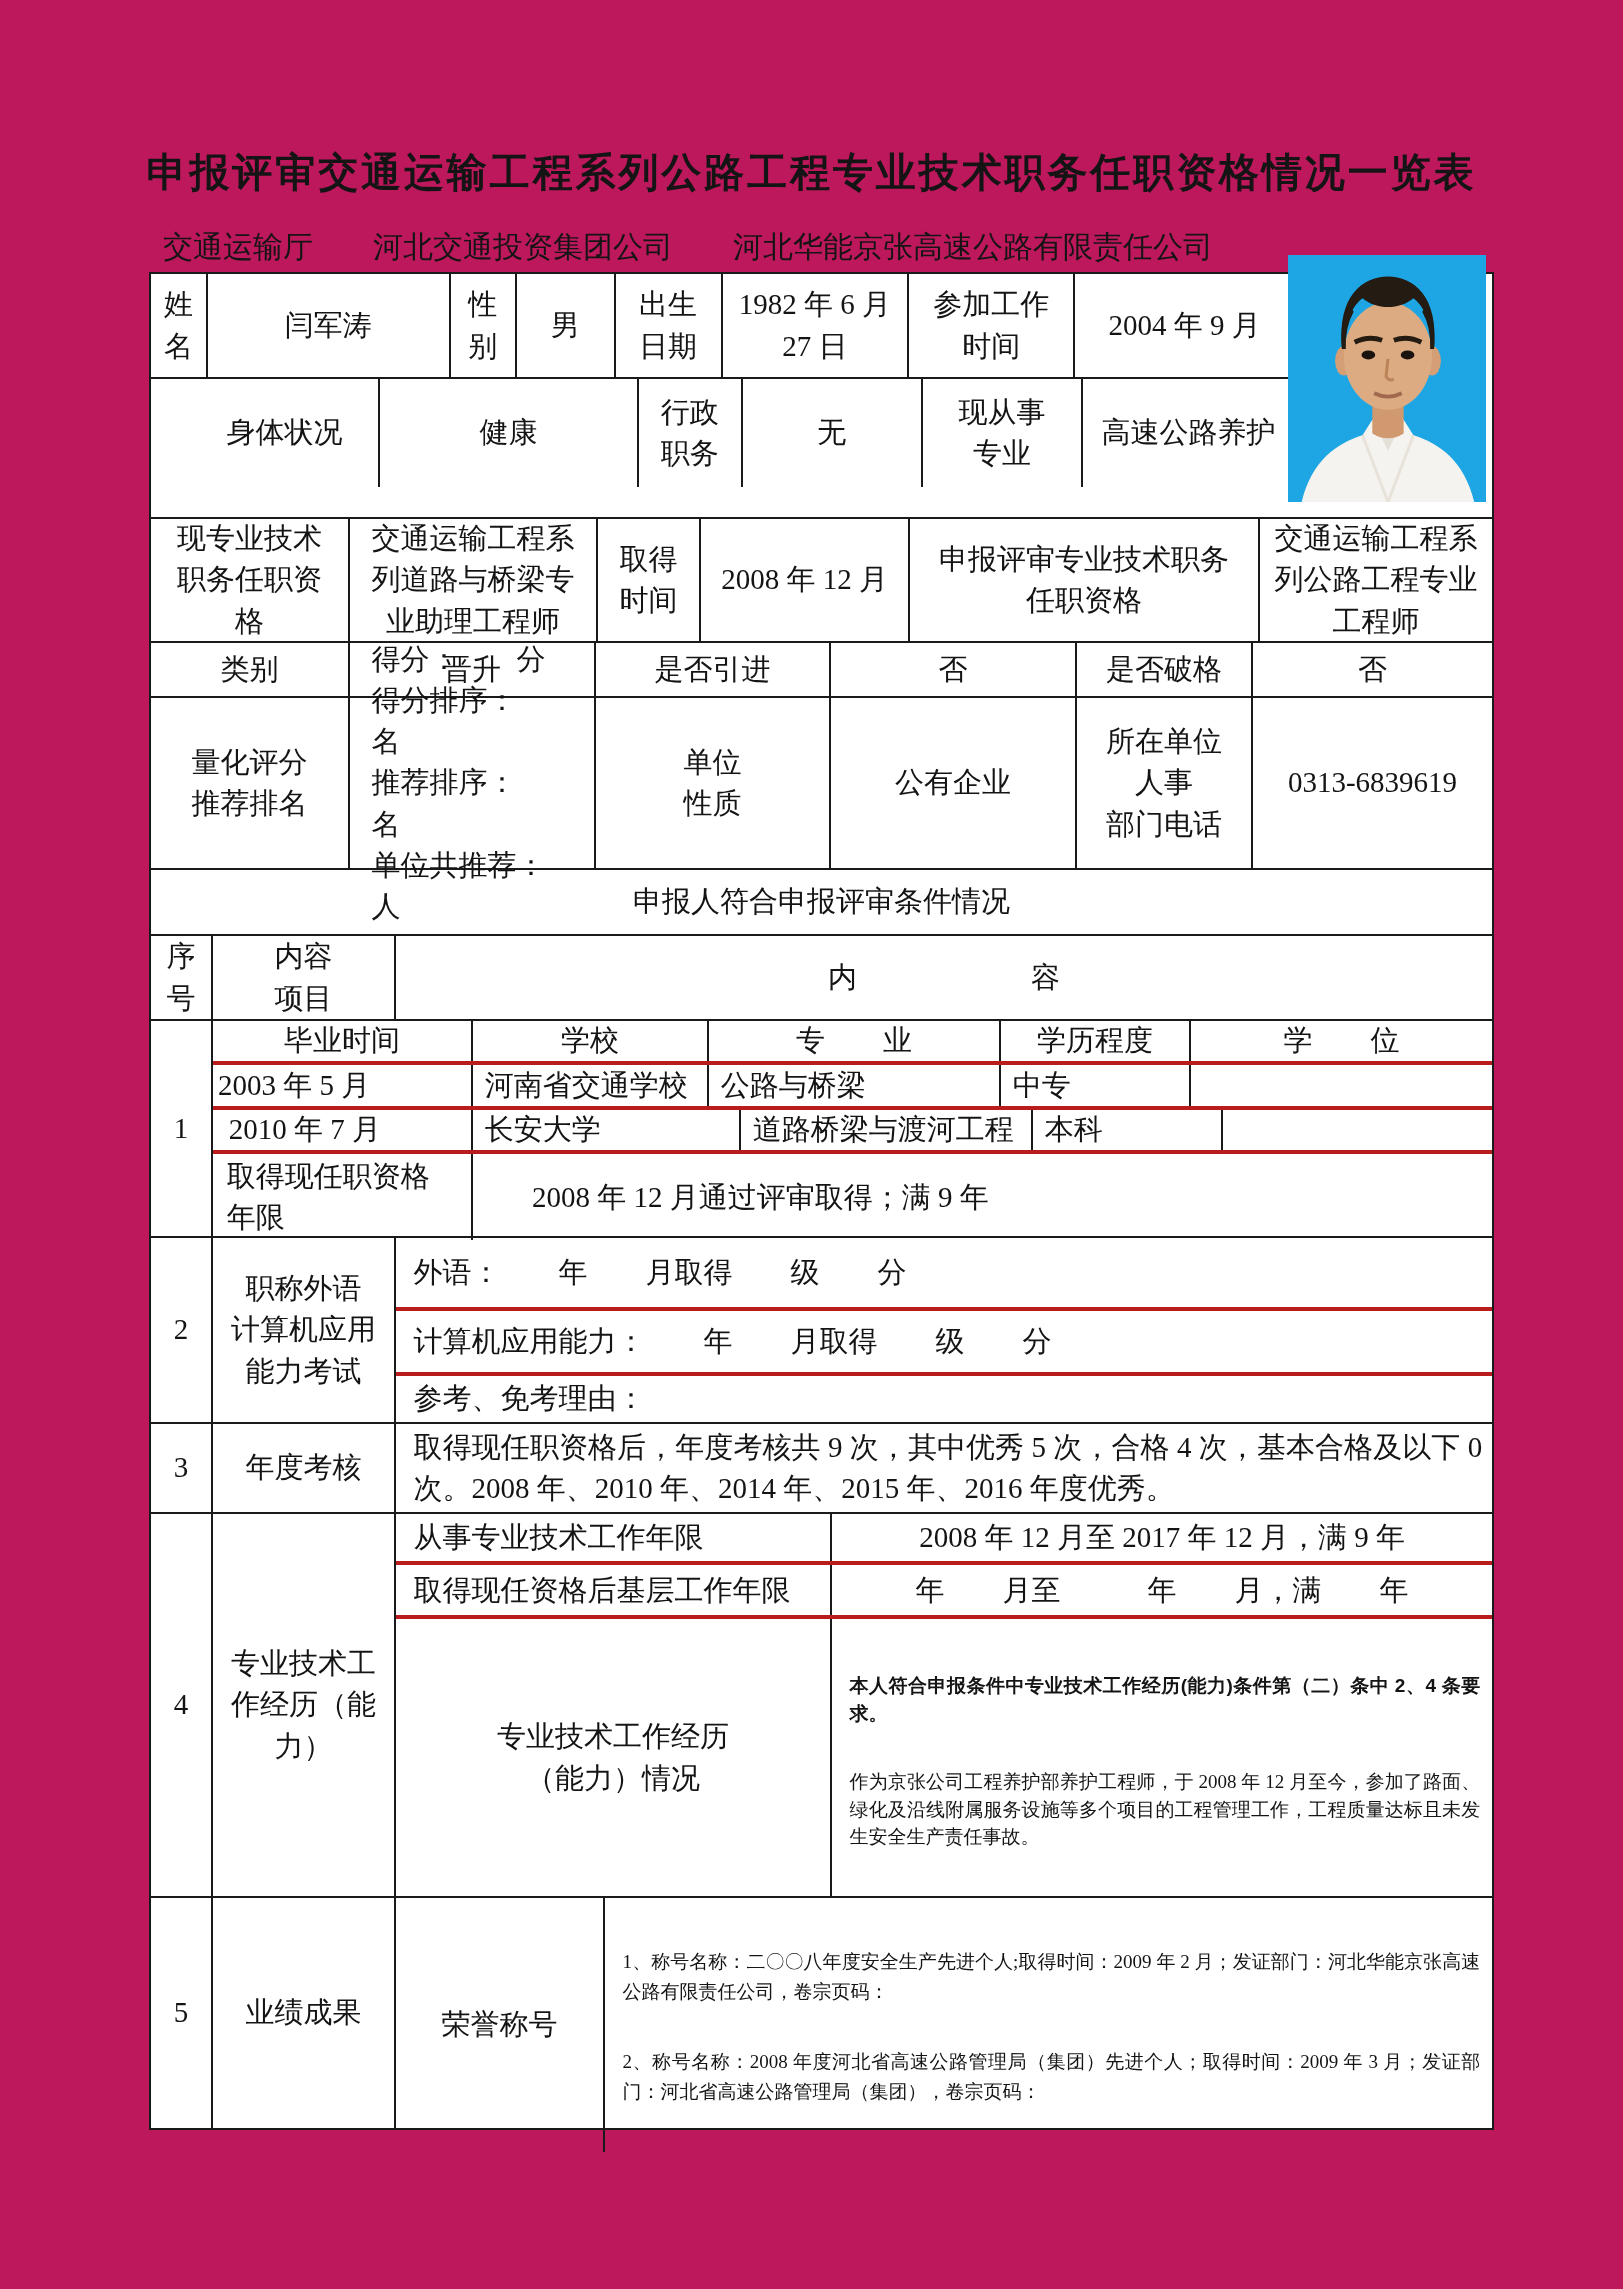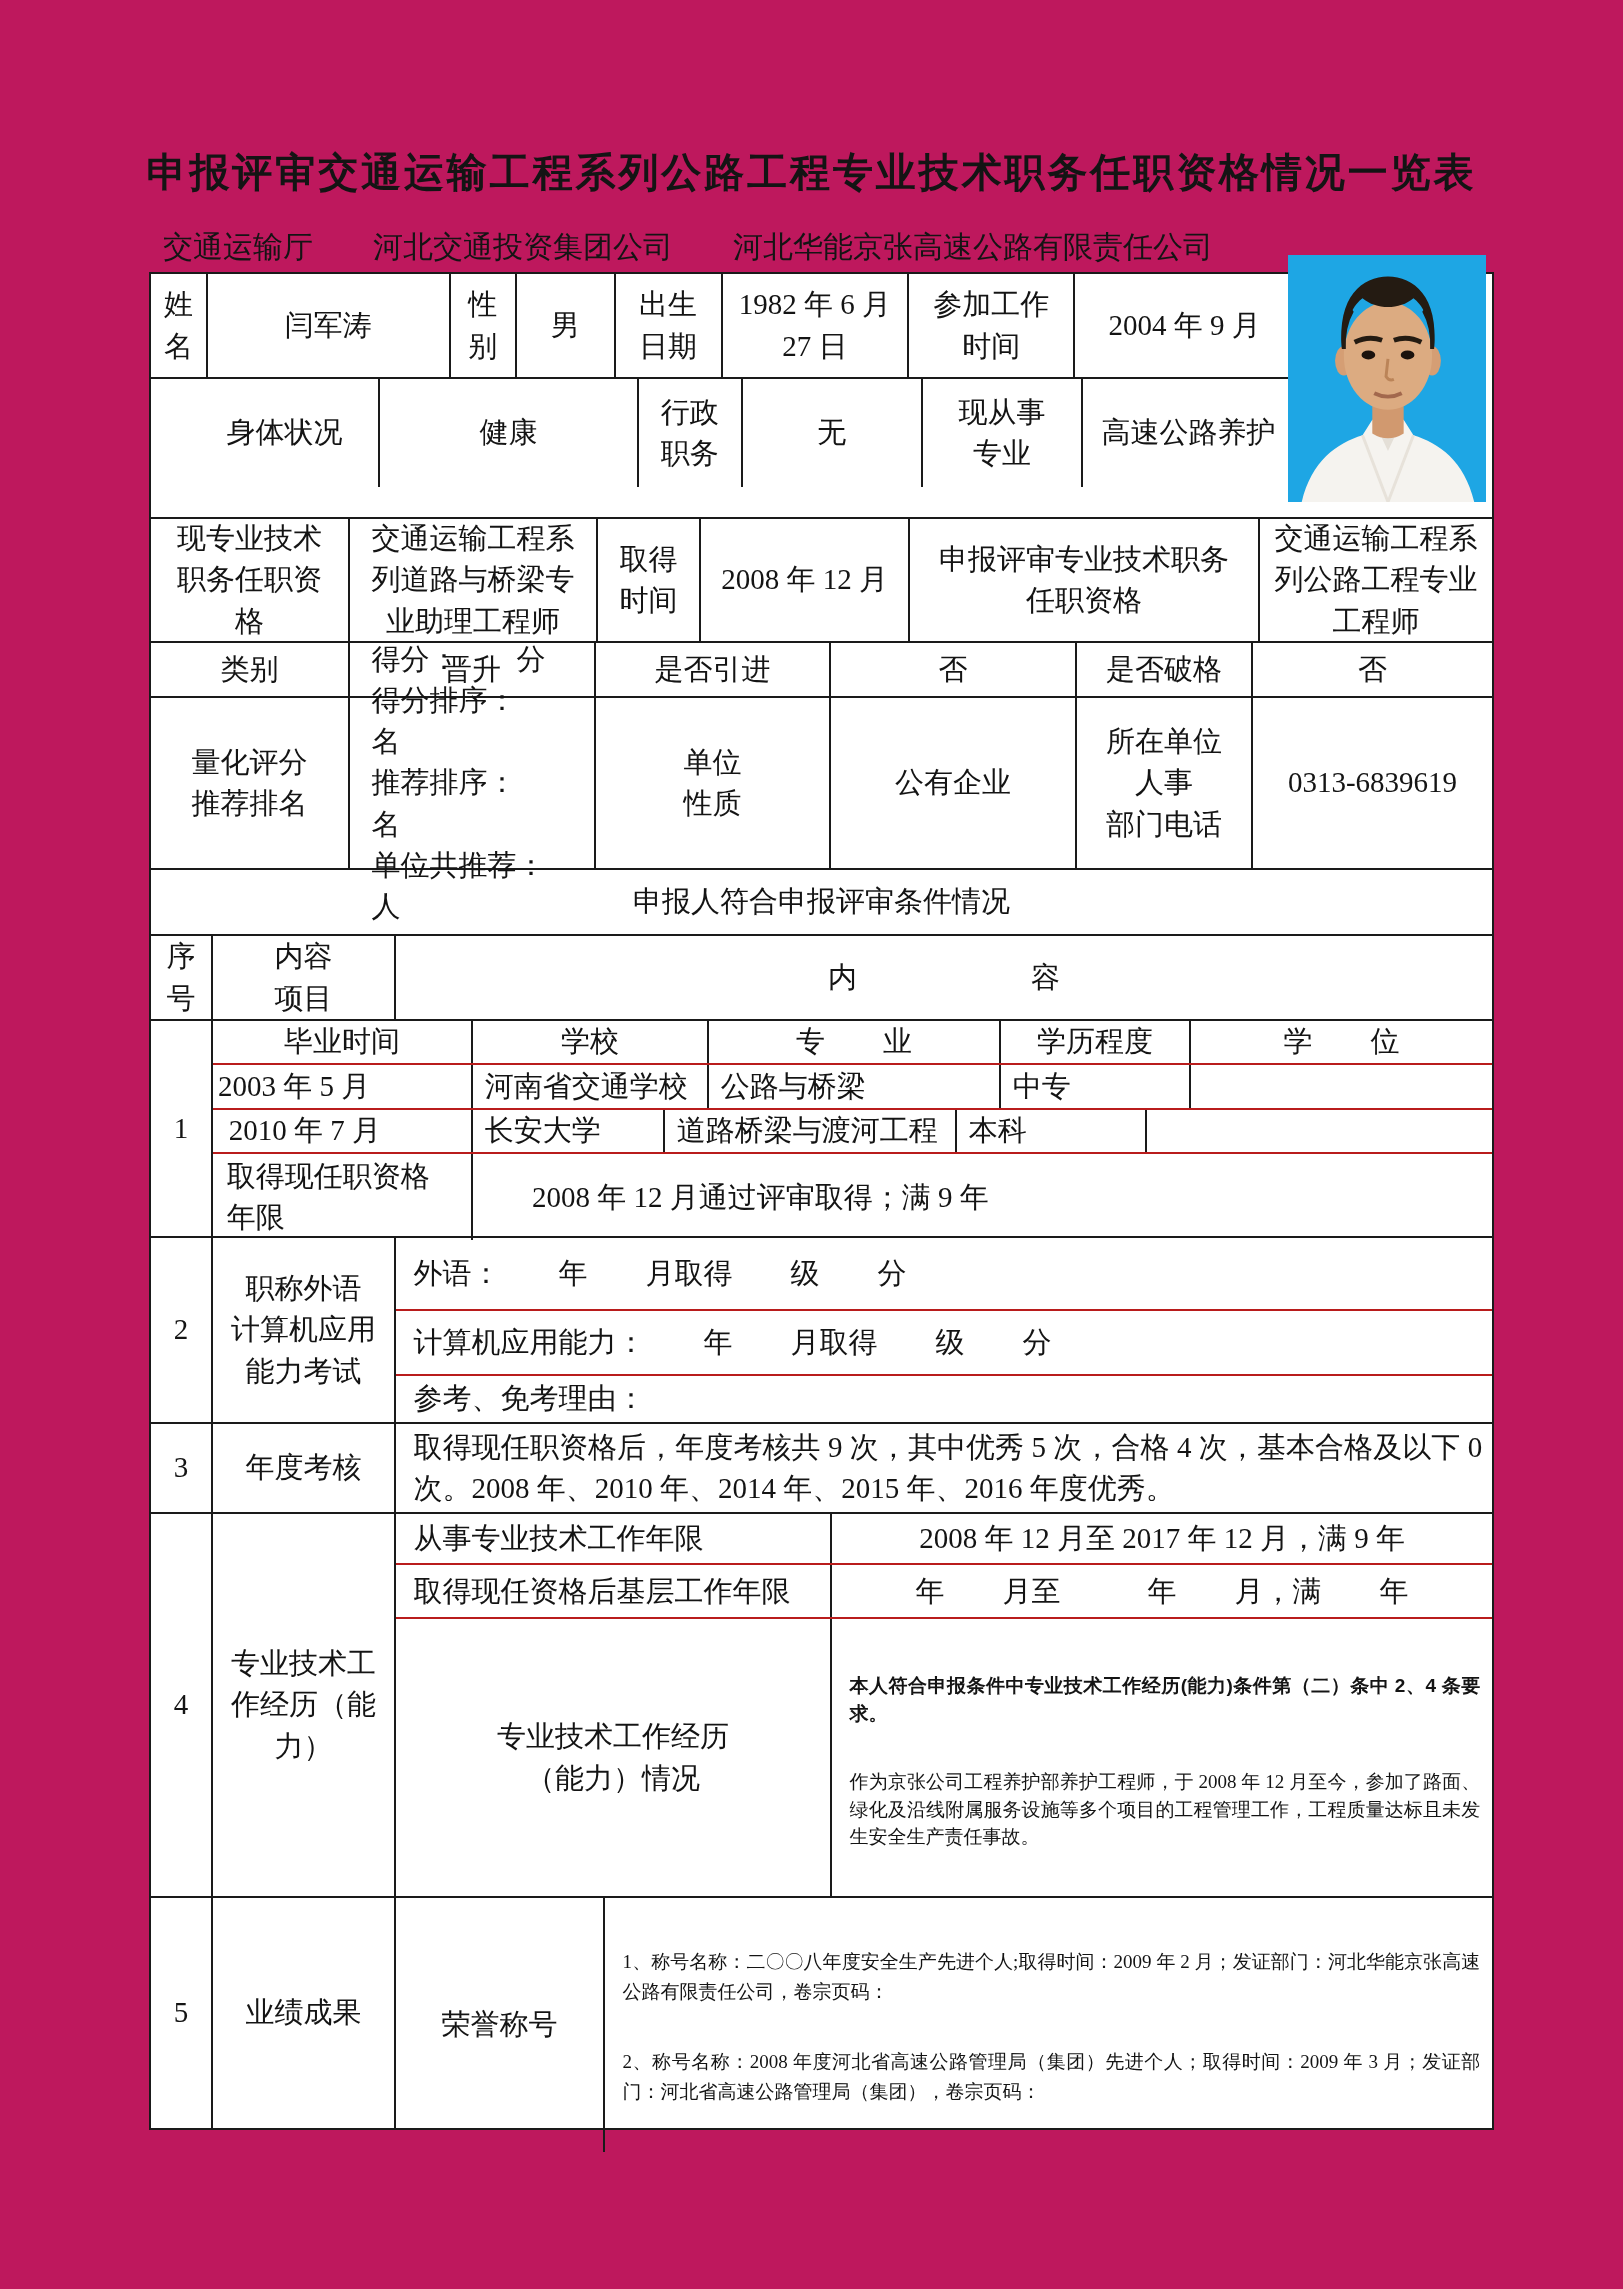--- a/index.html
+++ b/index.html
@@ -53,21 +53,21 @@
   }
   .c.last { border-right: none; }
   .c.left { justify-content: flex-start; text-align: left; }
   .rowAB { display: flex; border-bottom: 2.9px solid #1a1a1a; height: 245px; }
   .ab-left { width: 1145px; }
   .rowA { display: flex; height: 105px; border-bottom: 2px solid #1a1a1a; }
   .rowB { display: flex; height: 108px; padding-left: 40px; }
   .photo-cell { flex: 1; position: relative; overflow: visible; }
   .photo { position: absolute; top: -18.6px; left: -7.8px; width: 198px; height: 247px; z-index: 3; }
   .content { flex: 1; display: flex; flex-direction: column; }
-  .irow { display: flex; border-bottom: 2px solid #b91c1c; }
+  .irow { display: flex; border-bottom: 4px solid #b91c1c; }
   .irow.noline { border-bottom: none; }
   .irow.grow { flex: 1; }
   .ic {
     border-right: 2px solid #1a1a1a;
     display: flex; align-items: center; justify-content: center;
     text-align: center; white-space: pre-line;
     font-size: 29px; line-height: 1.42; padding: 2px 3.9px;
   }
   .ic.last { border-right: none; }
   .ic.left { justify-content: flex-start; text-align: left; }
@@ -215,21 +215,21 @@
         </div>
         <div class="irow" style="height:45px">
           <div class="ic left" style="width:260px; padding-left:5px">2003 年 5 月</div>
           <div class="ic left" style="width:236px; padding-left:11.8px">河南省交通学校</div>
           <div class="ic left" style="width:292px; padding-left:11.8px">公路与桥梁</div>
           <div class="ic left" style="width:190px; padding-left:11.8px">中专</div>
           <div class="ic last" style="flex:1"></div>
         </div>
         <div class="irow" style="height:44px">
           <div class="ic left" style="width:260px; padding-left:15.7px">2010 年 7 月</div>
-          <div class="ic left" style="width:192px; padding-left:11.8px">长安大学</div>
+          <div class="ic left" style="width:268px; padding-left:11.8px">长安大学</div>
           <div class="ic left" style="width:292px; padding-left:11.8px">道路桥梁与渡河工程</div>
           <div class="ic left" style="width:190px; padding-left:11.8px">本科</div>
           <div class="ic last" style="flex:1"></div>
         </div>
         <div class="irow grow noline">
           <div class="ic left" style="width:260px; padding-left:13.7px">取得现任职资格
 年限</div>
           <div class="ic last left" style="flex:1; padding-left:59px">2008 年 12 月通过评审取得；满 9 年</div>
         </div>
       </div>

